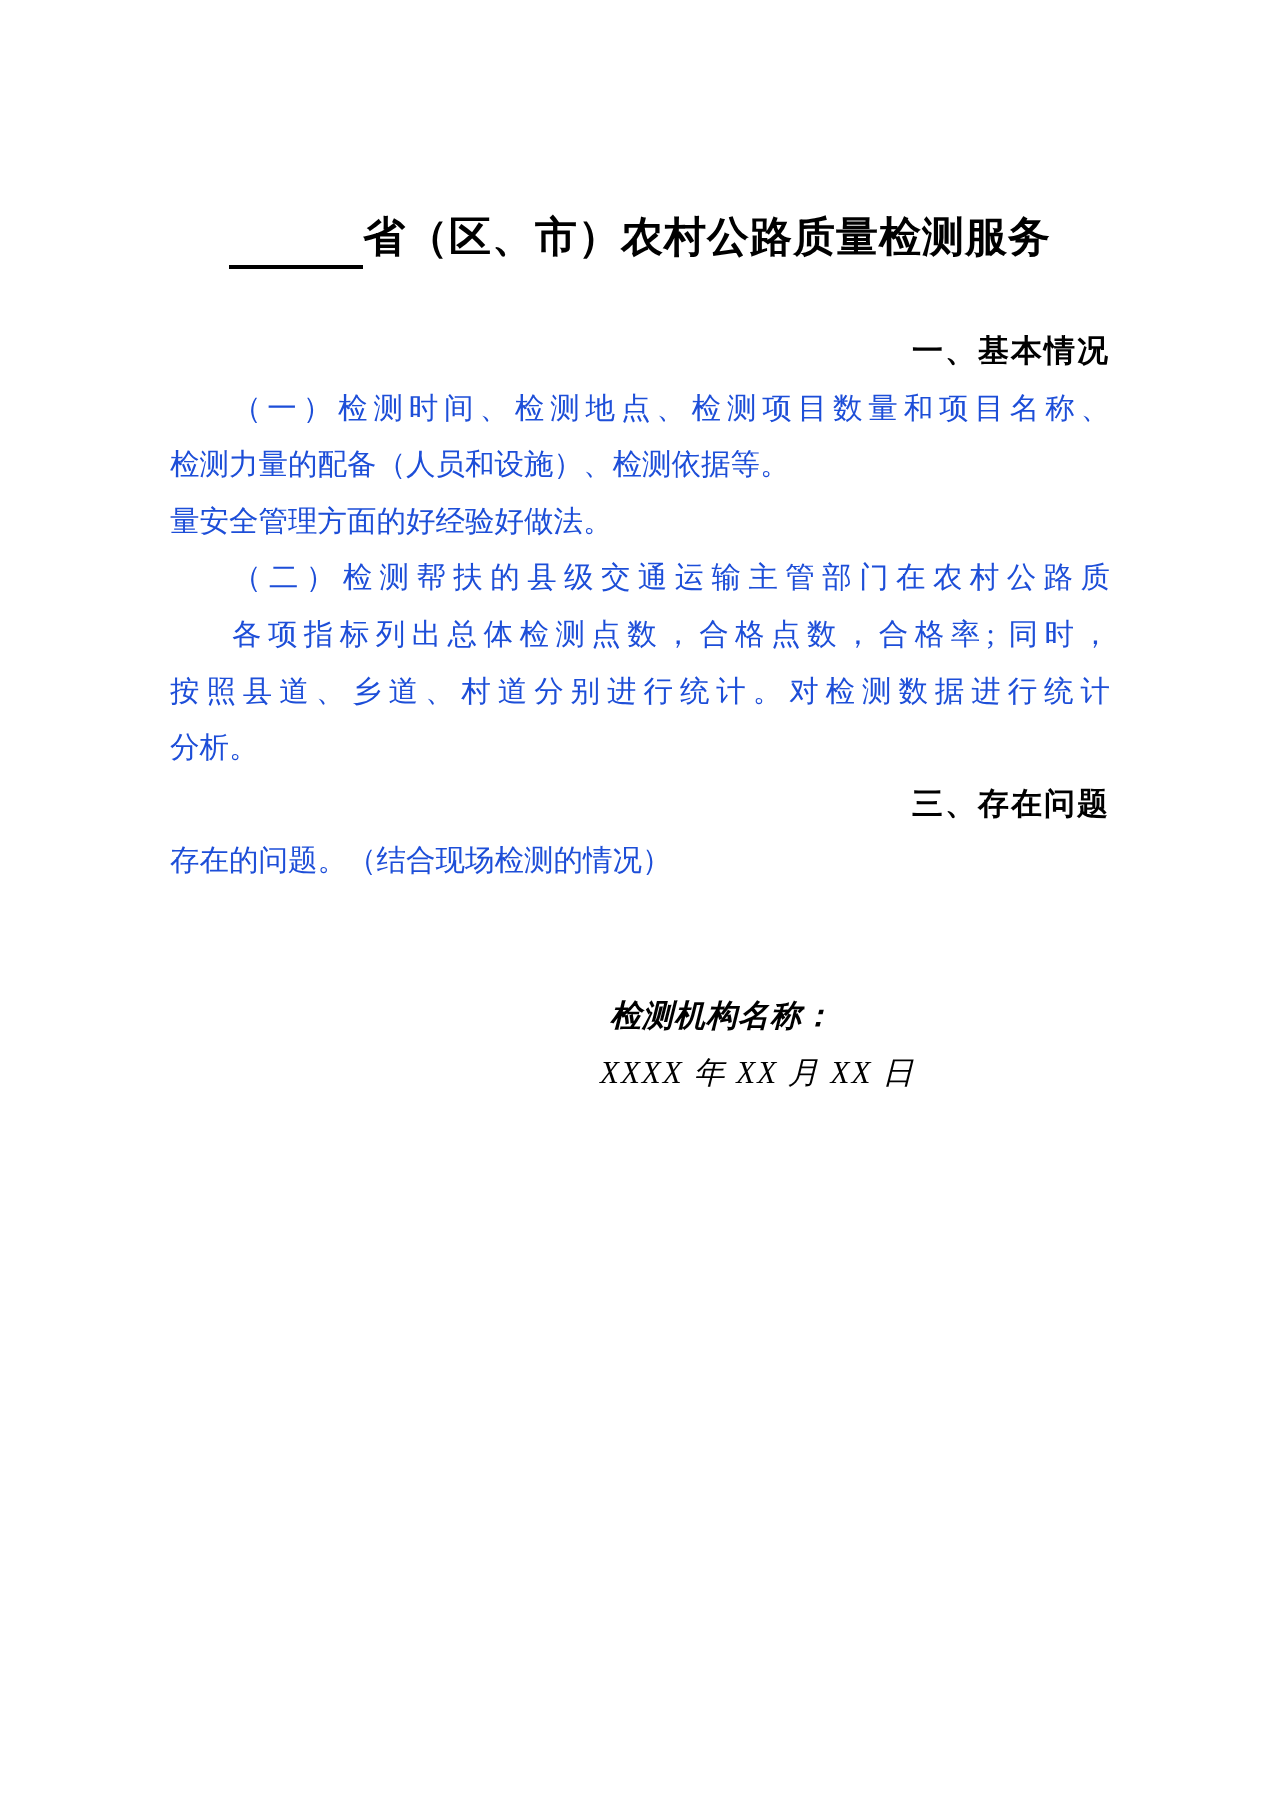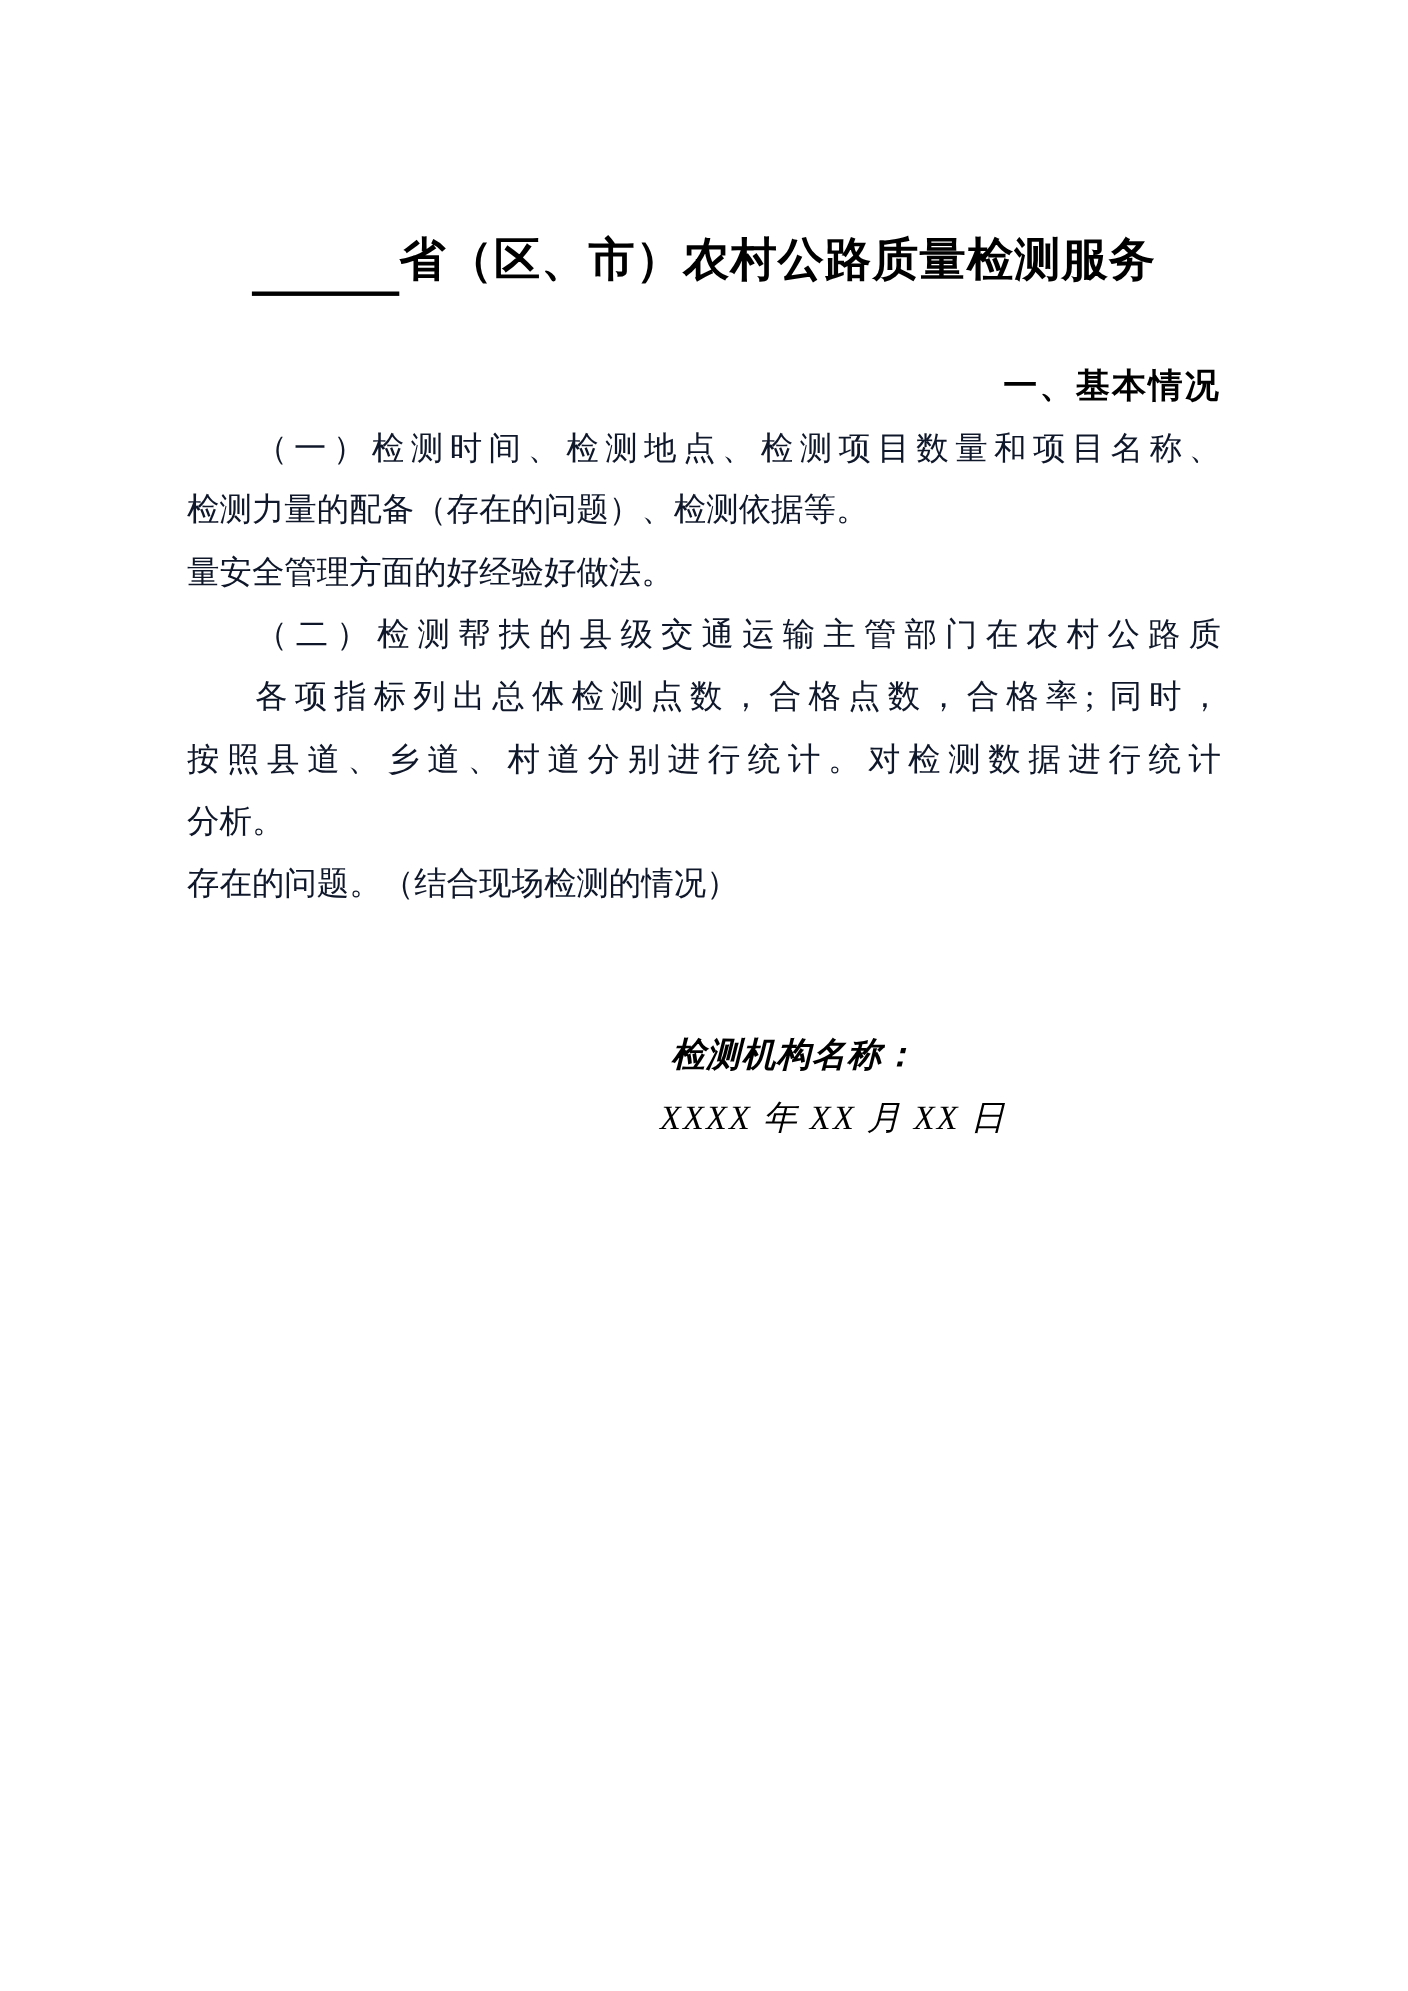--- a/index.html
+++ b/index.html
@@ -36,21 +36,21 @@
     border-bottom: 4px solid #000;
     vertical-align: bottom;
     overflow: hidden;
     color: transparent;
   }
   .body-block { margin-top: 54px; }
   .line {
     line-height: 56.6px;
     height: 56.6px;
     font-size: 29.5px;
-    color: #0f172a;
+    color: #1d4ed8;
     white-space: nowrap;
   }
   .heading {
     font-family: "Liberation Sans", sans-serif;
     font-weight: bold;
     font-size: 31px;
     color: #000000;
     text-indent: 62px;
     letter-spacing: 2px;
     text-align: right;
@@ -88,30 +88,31 @@
   <div class="doc">
 
     <h1 class="title">
       <span class="title-row"><span class="blank">________</span><span>省（区、市）农村公路质量检测服务</span></span>
     </h1>
 
     <div class="body-block">
       <div class="line heading">一、基本情况</div>
 
       <div class="line justify indent">（一）检测时间、检测地点、检测项目数量和项目名称、</div>
-      <div class="line">检测力量的配备（存在的问题）、检测依据等。</div>
+      <div class="line">检测力量的配备（人员和设施）、检测依据等。</div>
 
       <div class="line">量安全管理方面的好经验好做法。</div>
       <div class="line justify indent">（二）检测帮扶的县级交通运输主管部门在农村公路质</div>
 
 
       <div class="line justify indent">各项指标列出总体检测点数，合格点数，合格率; 同时，</div>
       <div class="line justify">按照县道、乡道、村道分别进行统计。对检测数据进行统计</div>
       <div class="line">分析。</div>
 
+      <div class="line heading">三、存在问题</div>
 
       <div class="line">存在的问题。（结合现场检测的情况）</div>
 
     </div>
 
     <div class="signature">
       <div class="sig-line sig-org">检测机构名称：</div>
       <div class="sig-line sig-date">XXXX 年 XX 月 XX 日</div>
     </div>
 

